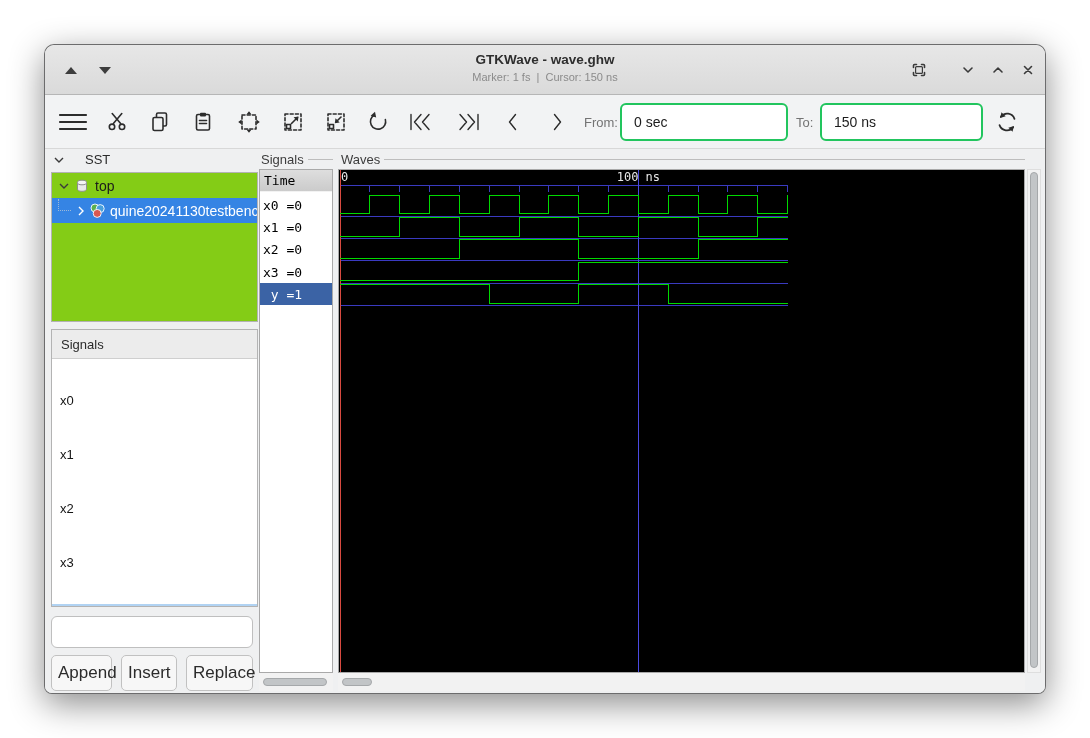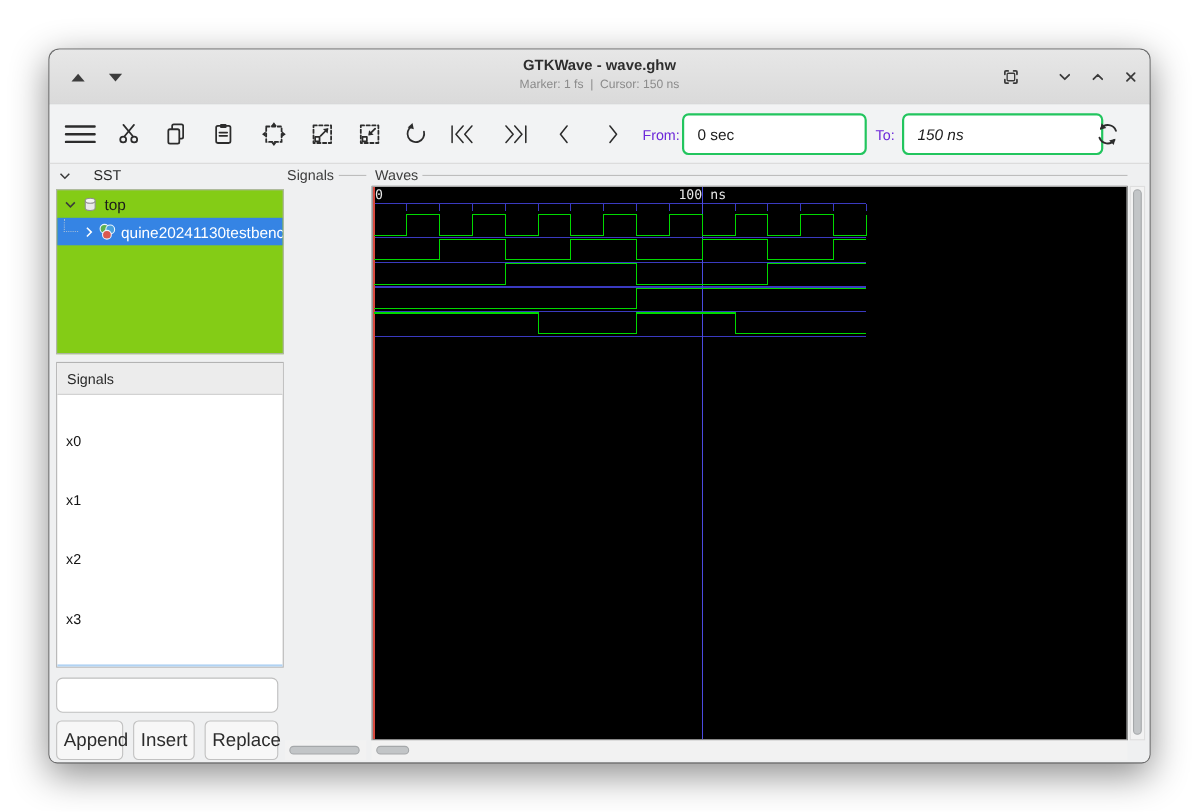--- a/index.html
+++ b/index.html
@@ -17,21 +17,21 @@
   .tri-down{width:0;height:0;border-left:6px solid transparent;border-right:6px solid transparent;border-top:7px solid #3d3d3d;}
   #hb-titles{position:absolute;left:200px;right:200px;top:7px;text-align:center;pointer-events:none;}
   #hb-title{font-size:13.5px;font-weight:bold;color:#2e2e2e;line-height:16px;}
   #hb-subtitle{font-size:11px;color:#8b8b8b;line-height:14px;margin-top:2px;white-space:pre;}
   .hb-ico{stroke:#3a3a3a;stroke-width:1.6;fill:none;stroke-linecap:round;stroke-linejoin:round;}
   
   #toolbar{position:absolute;left:0;top:50px;right:0;height:54px;background:#f2f3f4;border-bottom:1px solid #d8d8d8;}
   .tb-btn{position:absolute;top:9px;width:36px;height:36px;border:none;background:transparent;border-radius:6px;
           display:flex;align-items:center;justify-content:center;padding:0;cursor:default;}
   .tb-ico{stroke:#2c2c2c;stroke-width:1.6;fill:none;stroke-linecap:round;stroke-linejoin:round;}
-  .tb-label{position:absolute;top:20px;font-size:13px;color:#6d28d9;}
+  .tb-label{position:absolute;top:20px;font-size:13px;color:#737373;}
   .tb-input{position:absolute;top:8px;height:38px;border:2px solid #22c55e;border-radius:6px;background:#fff;
             font-size:14px;color:#1c1c1c;padding:0 12px;font-family:"Liberation Sans",sans-serif;outline:none;}
   
   #main{position:absolute;left:0;top:104px;right:0;bottom:0;background:#eff0f1;}
   .frame-label{position:absolute;display:flex;align-items:center;font-size:13px;color:#3c3c3c;height:16px;}
   .frame-label .tail{flex:1 1 auto;height:1px;background:#bdbdbd;margin-left:4px;}
   
   #sst-header{position:absolute;left:8px;top:3px;display:flex;align-items:center;gap:20px;font-size:13px;color:#2b2b2b;}
   #tree-box{position:absolute;left:6px;top:23px;width:207px;height:150px;background:#84cc16;border:1px solid #b3b3b3;overflow:hidden;}
   .tree-row{height:25px;display:flex;align-items:center;font-size:14px;color:#1b1b1b;white-space:nowrap;overflow:hidden;}
@@ -174,21 +174,21 @@
           </svg>
       </button>
       <button class="tb-btn" style="left:494px;">
         <svg class="tb-ico" width="24" height="24" viewBox="0 0 24 24" style="stroke-width:1.4;">
             <path d="M9.5 4.5 L15.5 12 L9.5 19.5"></path>
           </svg>
       </button>
       <span class="tb-label" style="left:539px;">From:</span>
       <input class="tb-input" style="left: 575px; width: 168px;" value="0 sec">
       <span class="tb-label" style="left:751px;">To:</span>
-      <input class="tb-input" style="left: 775px; width: 183px; font-style: italic;" value="150 ns">
+      <input class="tb-input" style="left: 775px; width: 163px;" value="150 ns">
       <button class="tb-btn" style="left:944px;">
         <svg class="tb-ico" width="26" height="26" viewBox="0 0 24 24">
           <path d="M18.9 9.1 A7.2 7.2 0 0 0 6.3 7.2"></path>
             <path d="M6.9 2.9 L5.6 8.2 L10.8 6.7 Z" fill="#2c2c2c" stroke="none"></path>
           <path d="M5.1 14.9 A7.2 7.2 0 0 0 17.7 16.8"></path>
             <path d="M17.1 21.1 L18.4 15.8 L13.2 17.3 Z" fill="#2c2c2c" stroke="none"></path>
         </svg>
       </button>
     </div>
 
@@ -247,20 +247,28 @@
         <input style="">
       </div>
 
       <button class="side-btn" style="left:6px;width:61px;">Append</button>
       <button class="side-btn" style="left:76px;width:56px;">Insert</button>
       <button class="side-btn" style="left:141px;width:67px;">Replace</button>
 
       <div class="frame-label" style="left:216px;top:2px;width:72px;">
         <span>Signals</span>
           <span class="tail"></span>
+      </div>
+      <div id="names-box">
+        <div id="time-hdr">Time</div>
+        <div class="name-row" style="top:24px;">x0 =0</div>
+        <div class="name-row" style="top:46.3px;">x1 =0</div>
+        <div class="name-row" style="top:68.6px;">x2 =0</div>
+        <div class="name-row" style="top:90.9px;">x3 =0</div>
+        <div class="name-row sel" style="top:113.2px;"> y =1</div>
       </div>
       <div class="hscroll" style="left:214px;width:74px;">
         <div class="pill" style="left:4px;width:64px;"></div>
       </div>
 
       <div class="frame-label" style="left:296px;top:2px;width:684px;">
         <span>Waves</span>
           <span class="tail"></span>
       </div>
       <div id="wave-canvas">

